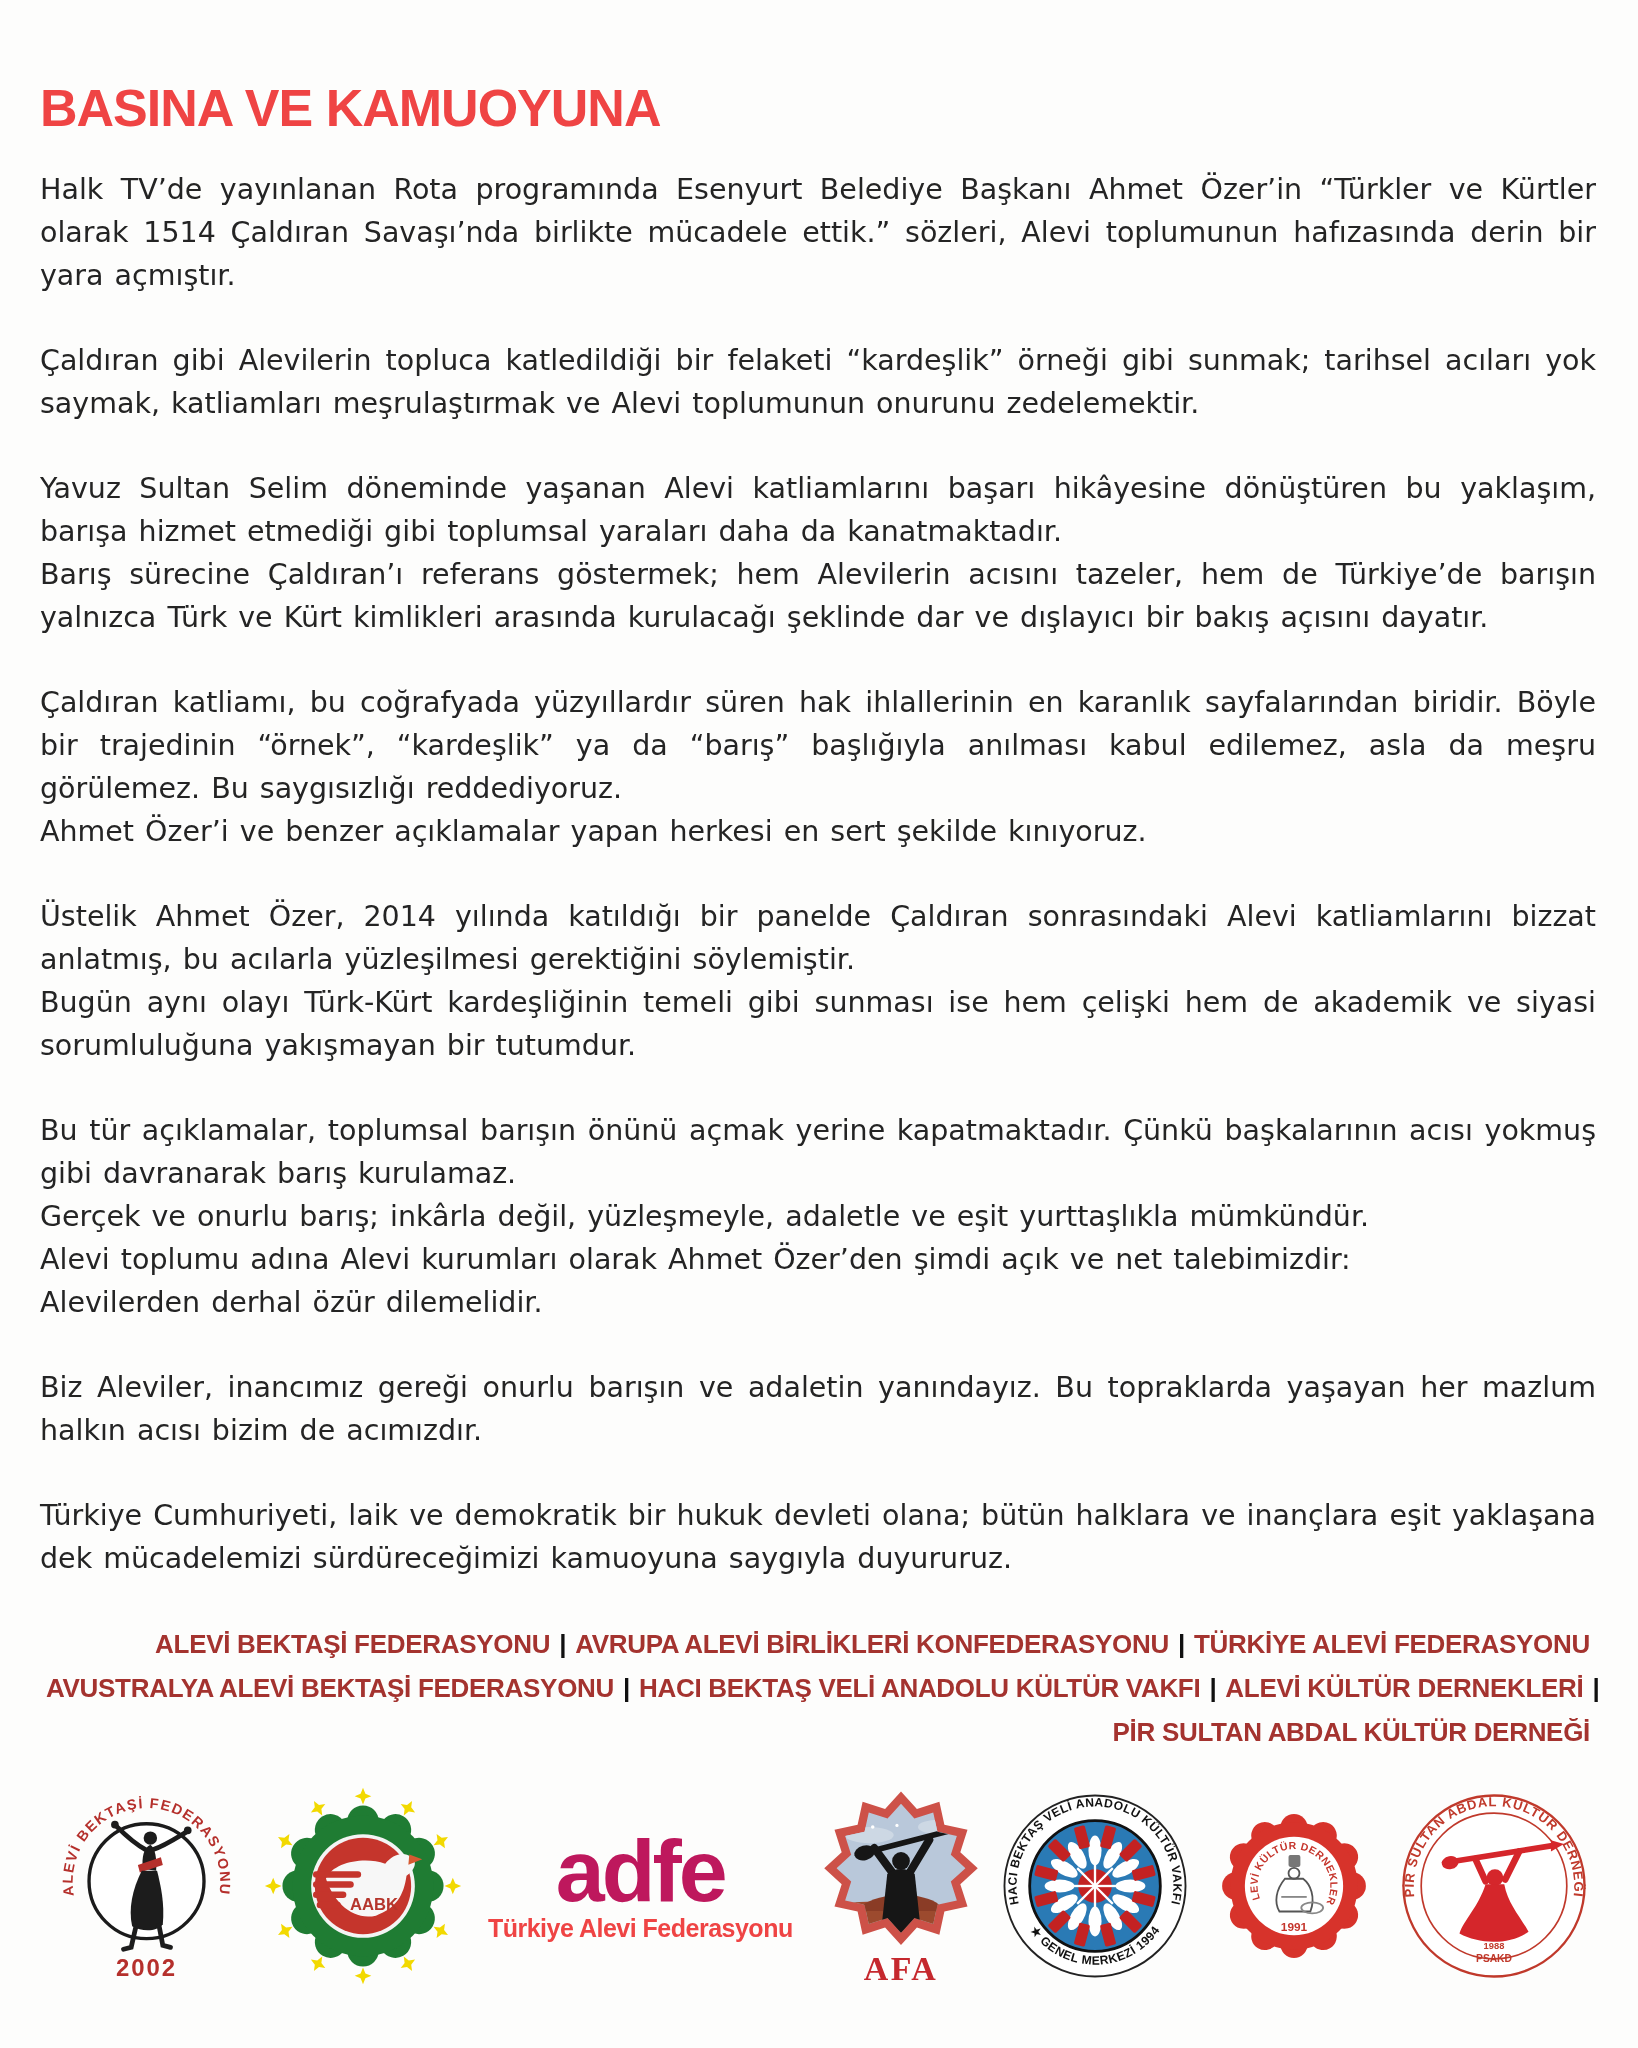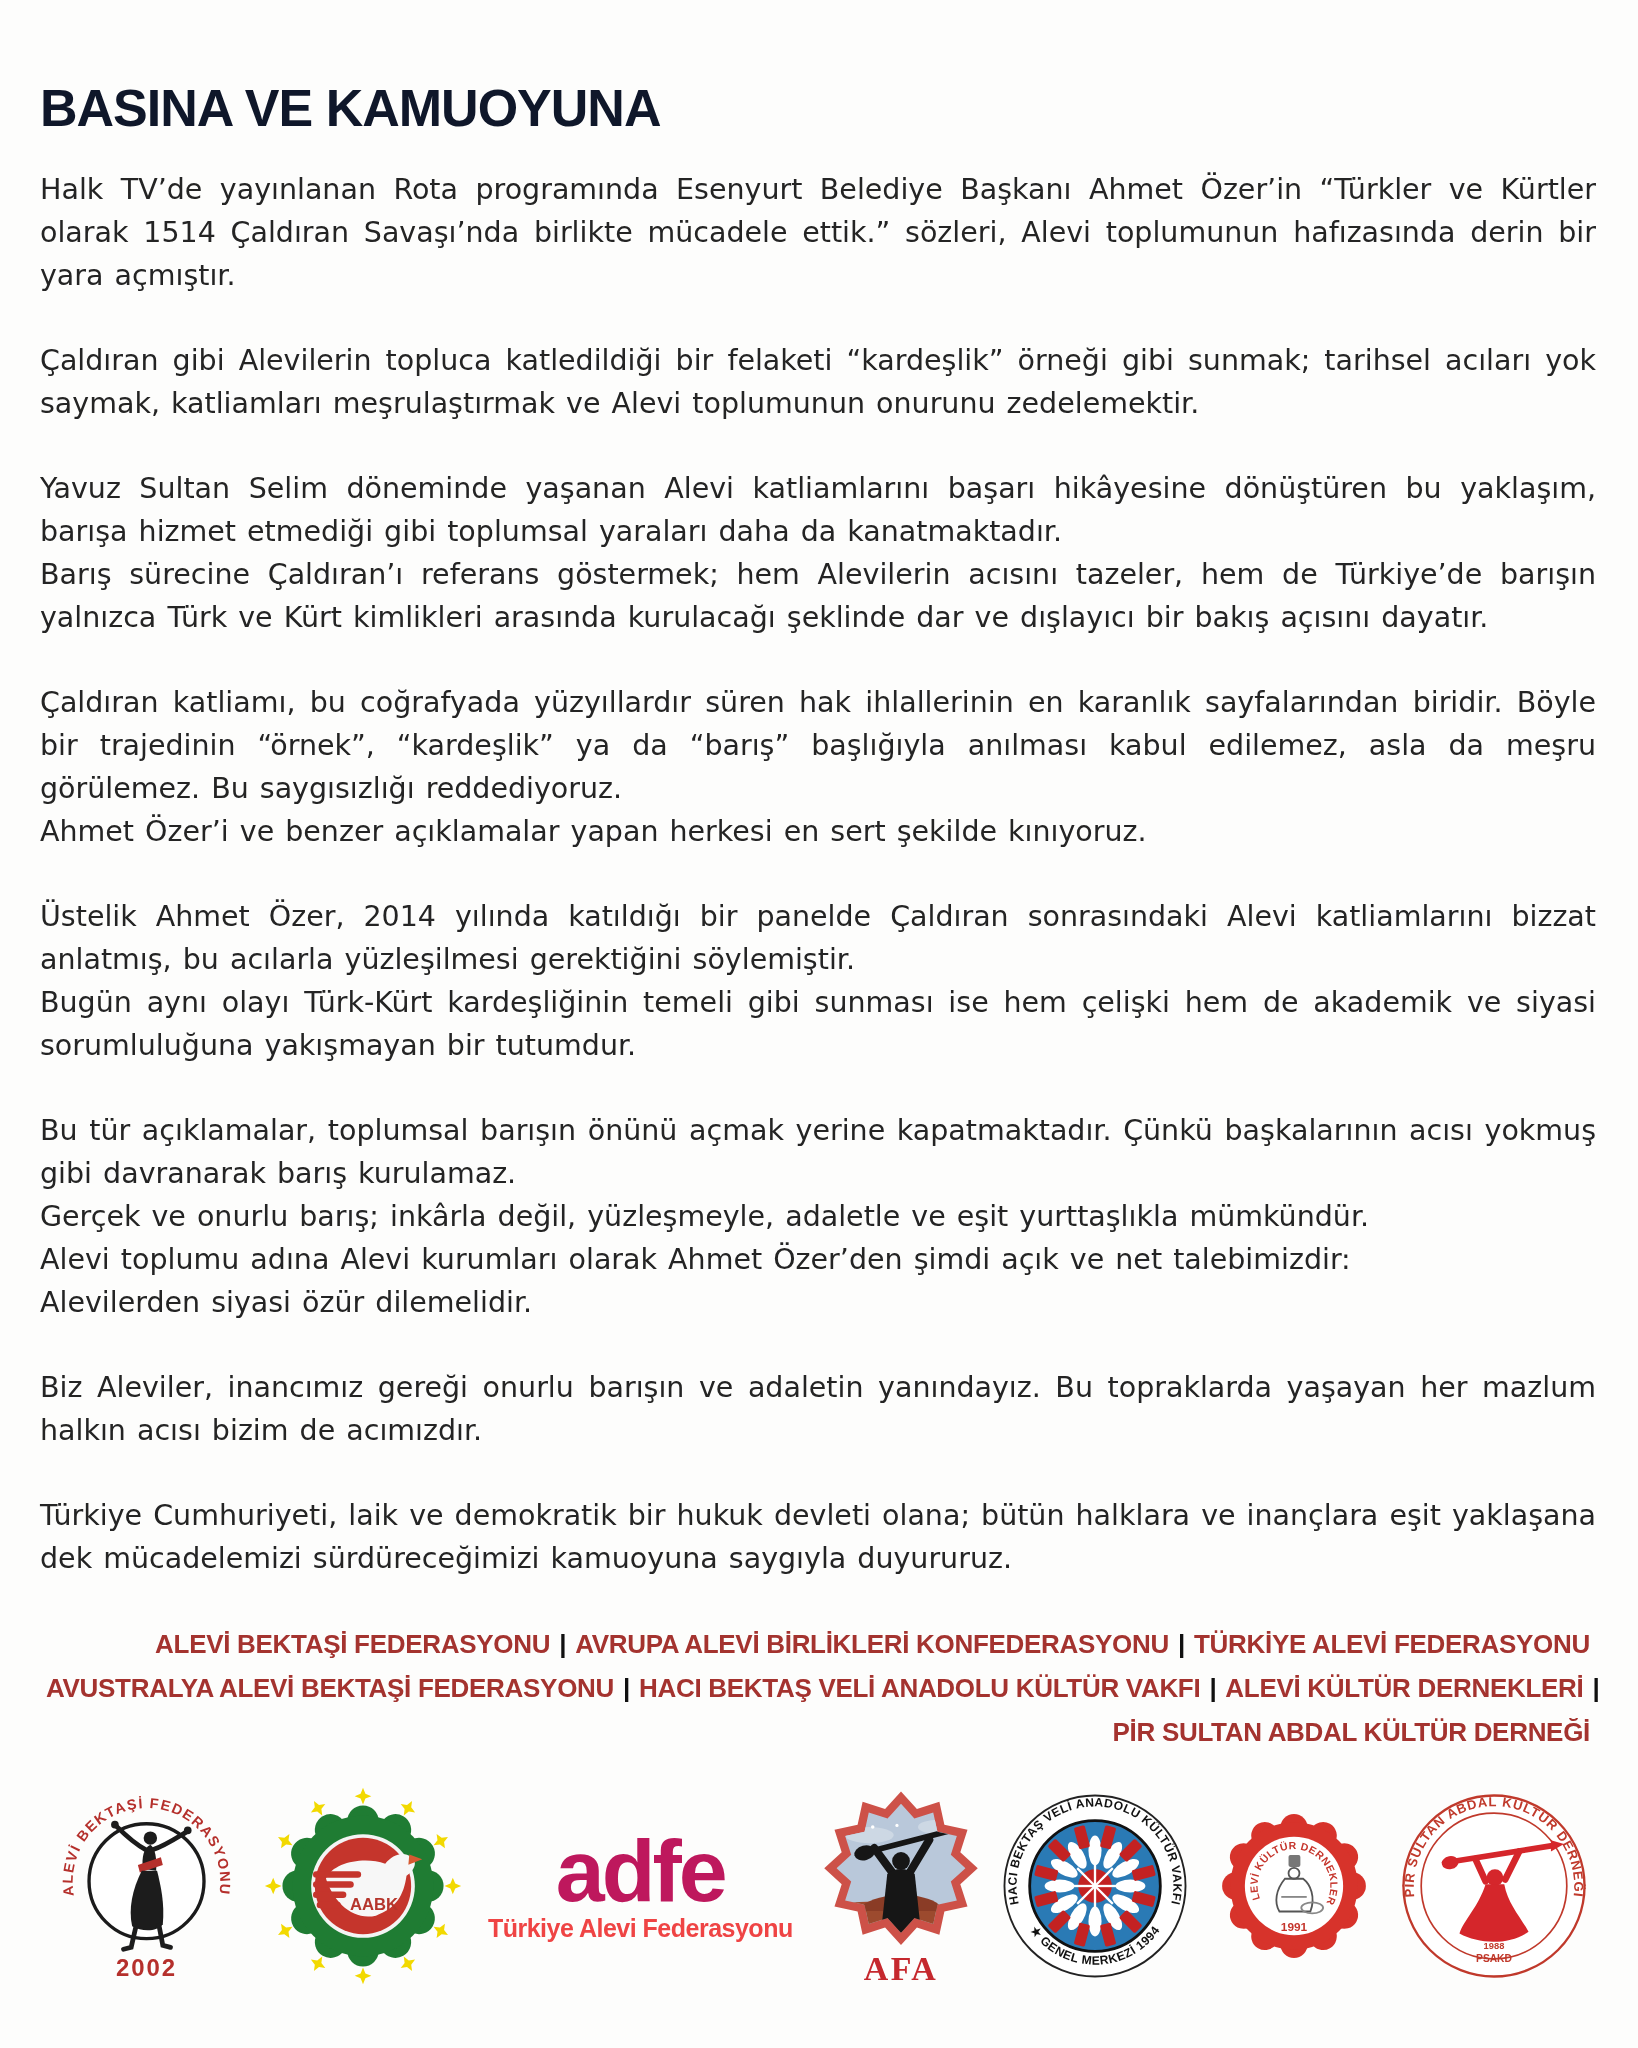--- a/index.html
+++ b/index.html
@@ -8,21 +8,21 @@
     background:#fdfdfc;
     font-family:"DejaVu Sans",sans-serif;
     color:#232323;
   }
   .page{box-sizing:border-box;width:1638px;height:2048px;padding:64px 42px 0 40px;overflow:hidden;}
   .title{
     font-family:"Liberation Sans",sans-serif;
     font-weight:bold;
     font-size:52px;
     letter-spacing:-1px;
-    color:#0f172a;
+    color:#ef4444;
     margin:14px 0 30px 0;
   }
   .body-text .block{margin:0 0 42px 0;}
   .body-text p{
     margin:0;
     font-size:28.5px;
     line-height:43px;
     text-align:justify;
     color:#242424;
     word-spacing:2px;
@@ -81,21 +81,21 @@
         <p>Ahmet Özer’i ve benzer açıklamalar yapan herkesi en sert şekilde kınıyoruz.</p>
       </div>
       <div class="block">
         <p>Üstelik Ahmet Özer, 2014 yılında katıldığı bir panelde Çaldıran sonrasındaki Alevi katliamlarını bizzat anlatmış, bu acılarla yüzleşilmesi gerektiğini söylemiştir.</p>
         <p>Bugün aynı olayı Türk-Kürt kardeşliğinin temeli gibi sunması ise hem çelişki hem de akademik ve siyasi sorumluluğuna yakışmayan bir tutumdur.</p>
       </div>
       <div class="block">
         <p>Bu tür açıklamalar, toplumsal barışın önünü açmak yerine kapatmaktadır. Çünkü başkalarının acısı yokmuş gibi davranarak barış kurulamaz.</p>
         <p>Gerçek ve onurlu barış; inkârla değil, yüzleşmeyle, adaletle ve eşit yurttaşlıkla mümkündür.</p>
         <p>Alevi toplumu adına Alevi kurumları olarak Ahmet Özer’den şimdi açık ve net talebimizdir:</p>
-        <p>Alevilerden siyasi özür dilemelidir.</p>
+        <p>Alevilerden derhal özür dilemelidir.</p>
       </div>
       <div class="block">
         <p>Biz Aleviler, inancımız gereği onurlu barışın ve adaletin yanındayız. Bu topraklarda yaşayan her mazlum halkın acısı bizim de acımızdır.</p>
       </div>
       <div class="block">
         <p>Türkiye Cumhuriyeti, laik ve demokratik bir hukuk devleti olana; bütün halklara ve inançlara eşit yaklaşana dek mücadelemizi sürdüreceğimizi kamuoyuna saygıyla duyururuz.</p>
       </div>
     </div>
 
   <div class="orgs">

